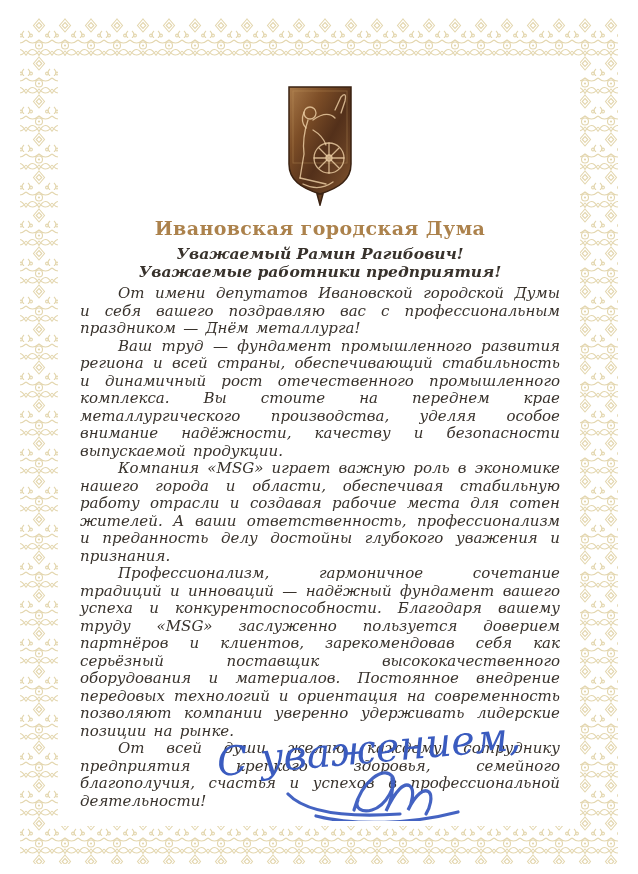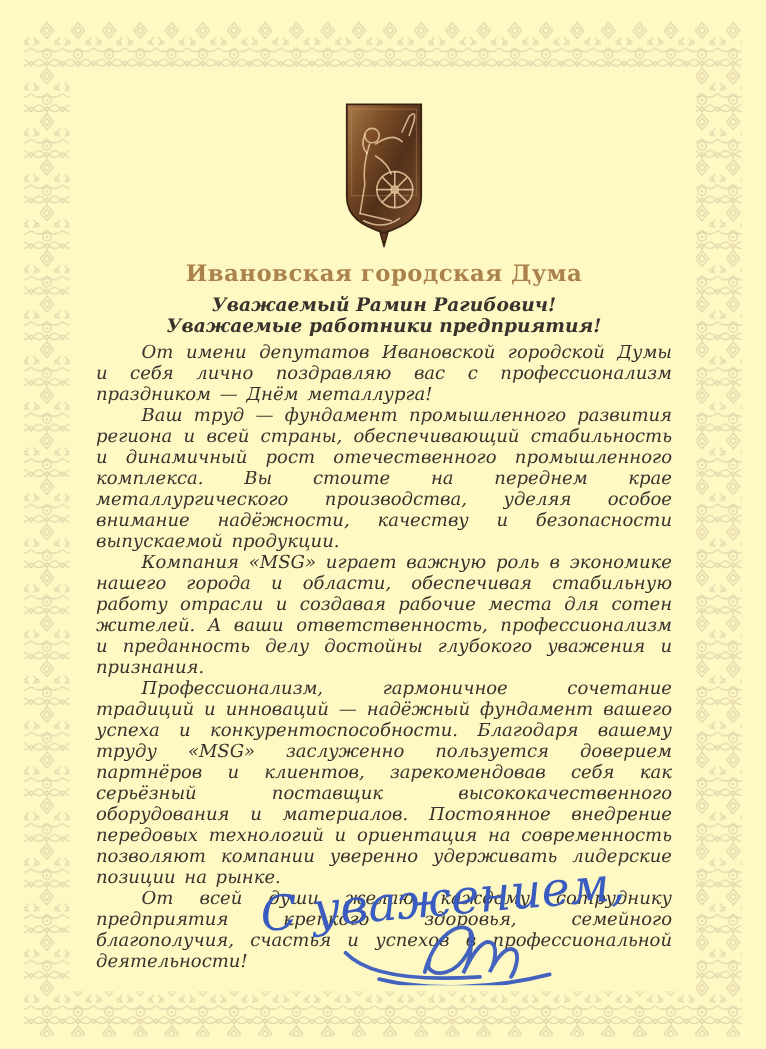--- a/index.html
+++ b/index.html
@@ -1,18 +1,18 @@
 <!DOCTYPE html>
 <html><head>
 <meta charset="utf-8">
 <style>
   html,body { margin:0; padding:0; background:#e9e9e9; }
   .page {
     position:relative; width:638px; height:874px; margin:0 auto;
-    background:#fef9c3; overflow:hidden;
+    background:#ffffff; overflow:hidden;
     font-family:"DejaVu Serif", serif; color:#38322c;
   }
   .frame-svg { position:absolute; left:0; top:0; }
   .content { position:absolute; left:80px; top:0; width:480px; }
 
   .emblem { width:74px; height:124px; margin:82px auto 0 auto; }
 
   .org-title {
     margin:10px 0 0 0; text-align:center;
     font-size:19px; line-height:24px; font-weight:bold; font-style:normal;
@@ -97,21 +97,21 @@
     <h1 class="org-title" style="color:#ac824c">Ивановская городская Дума</h1>
 
     <div class="addressee">
     </div>
 
     <div class="salutation">
       <div>Уважаемый Рамин Рагибович!</div>
       <div>Уважаемые работники предприятия!</div>
     </div>
 
-    <p class="body-p first">От имени депутатов Ивановской городской Думы и себя лично поздравляю вас с профессионализм праздником — Днём металлурга!</p>
+    <p class="body-p first">От имени депутатов Ивановской городской Думы и себя вашего поздравляю вас с профессиональным праздником — Днём металлурга!</p>
     <p class="body-p">Ваш труд — фундамент промышленного развития региона и всей страны, обеспечивающий стабильность и динамичный рост отечественного промышленного комплекса. Вы стоите на переднем крае металлургического производства, уделяя особое внимание надёжности, качеству и безопасности выпускаемой продукции.</p>
     <p class="body-p">Компания «MSG» играет важную роль в экономике нашего города и области, обеспечивая стабильную работу отрасли и создавая рабочие места для сотен жителей. А ваши ответственность, профессионализм и преданность делу достойны глубокого уважения и признания.</p>
     <p class="body-p">Профессионализм, гармоничное сочетание традиций и инноваций — надёжный фундамент вашего успеха и конкурентоспособности. Благодаря вашему труду «MSG» заслуженно пользуется доверием партнёров и клиентов, зарекомендовав себя как серьёзный поставщик высококачественного оборудования и материалов. Постоянное внедрение передовых технологий и ориентация на современность позволяют компании уверенно удерживать лидерские позиции на рынке.</p>
     <p class="body-p">От всей души желаю каждому сотруднику предприятия крепкого здоровья, семейного благополучия, счастья и успехов в профессиональной деятельности!</p>
 
   </div>
 
   <svg class="handwriting" width="330" height="105" viewBox="0 0 330 105" aria-hidden="true">
     <g transform="rotate(-5 160 50)">
       <text x="22" y="48" font-family="DejaVu Serif, serif" font-style="italic" font-size="40" fill="#3a5bbf">С уважением,</text>

